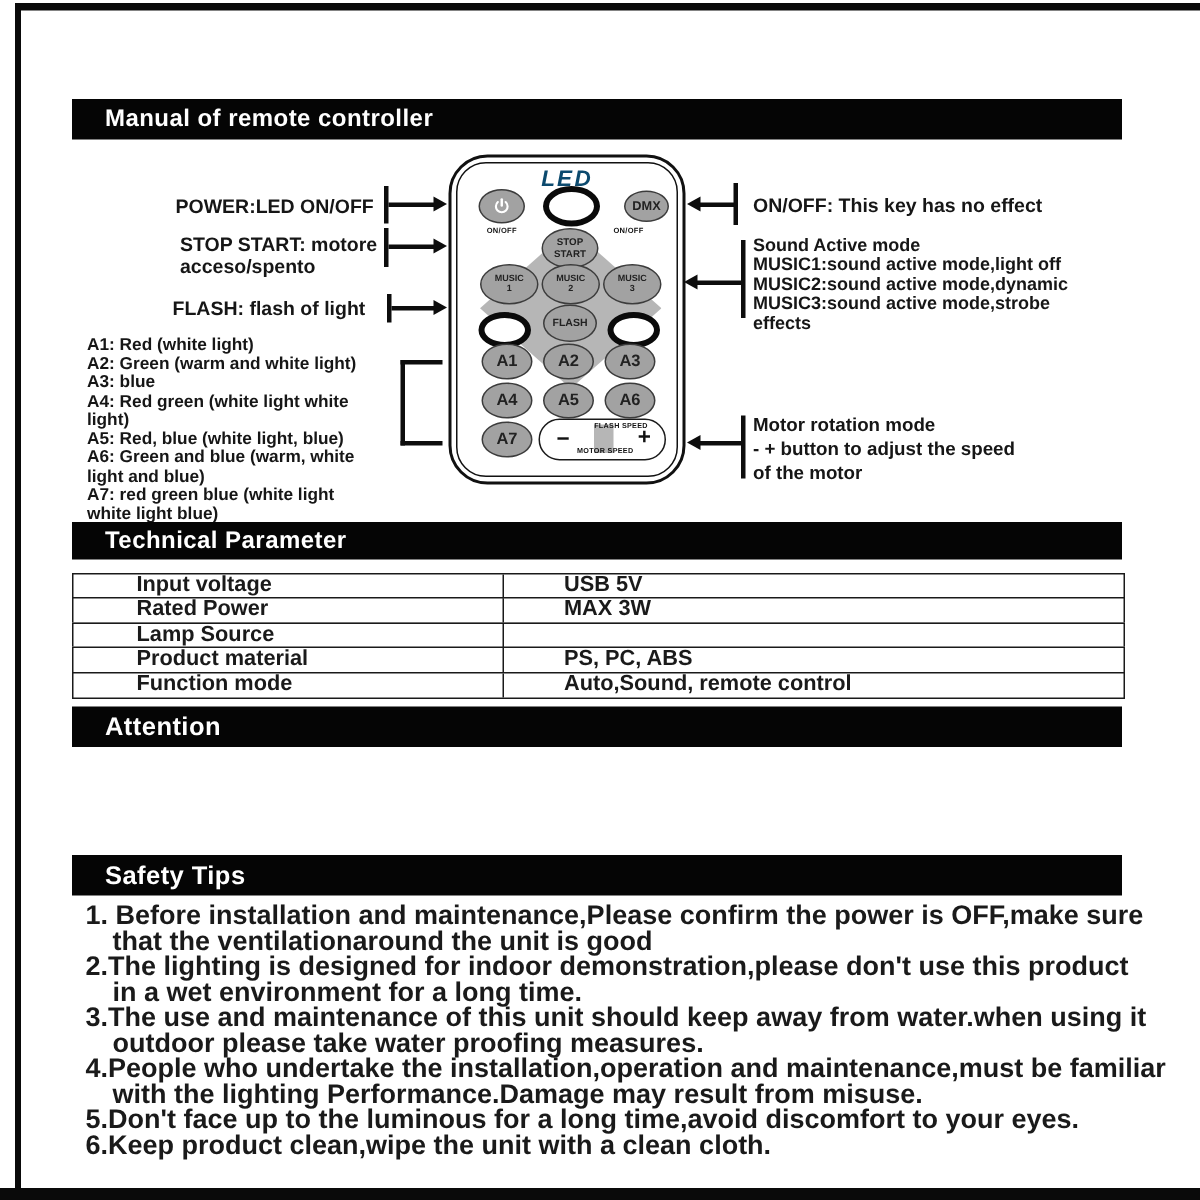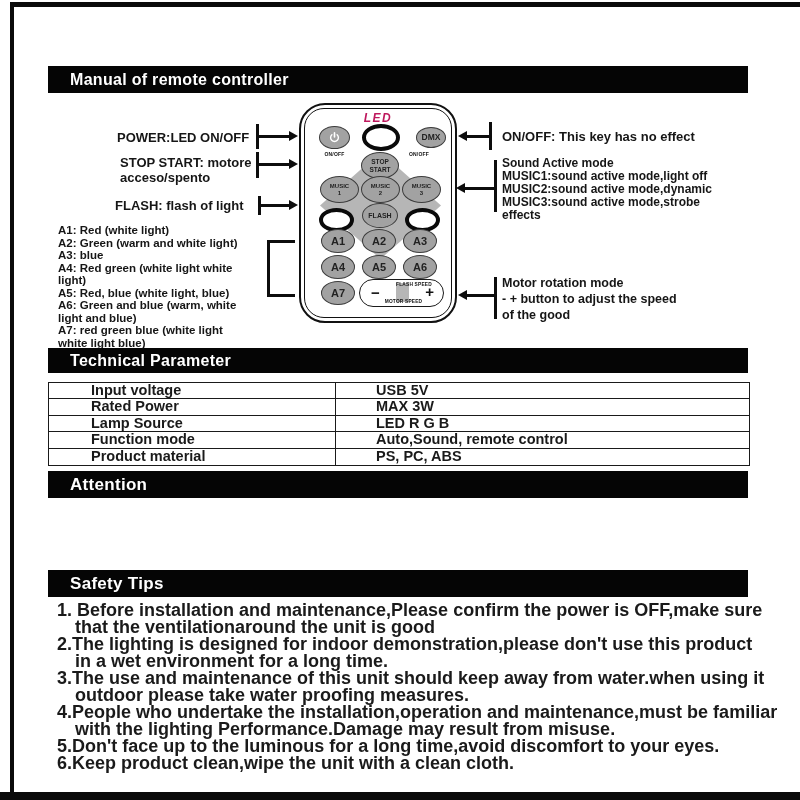--- a/index.html
+++ b/index.html
@@ -11,22 +11,22 @@
   .frame-bottom{position:absolute;left:0;top:792px;width:800px;height:8px;background:#0a0a0a;}
   
   .title{position:absolute;left:0;top:20px;width:800px;text-align:center;
          font-size:34px;font-weight:800;letter-spacing:1px;color:#111;}
   .banner{position:absolute;left:48px;width:700px;height:27px;background:#050505;color:#fff;
           font-size:16px;display:flex;align-items:center;padding-left:22px;box-sizing:border-box;letter-spacing:0.3px;}
   
   .remote{position:absolute;left:299px;top:103px;width:158px;height:220px;background:#fff;
           border:2.5px solid #111;border-radius:26px;box-sizing:border-box;}
   .remote-inner{position:absolute;left:3px;top:3px;right:3px;bottom:3px;border:1.5px solid #111;border-radius:20px;}
-  .led-brand{position:absolute;left:0;top:6px;width:100%;text-align:center;font-size:12px;
-             font-style:italic;font-weight:800;letter-spacing:1.5px;color:#be185d;}
+  .led-brand{position:absolute;left:0;top:6px;width:100%;text-align:center;font-size:15px;
+             font-style:italic;font-weight:800;letter-spacing:1.5px;color:#0c4a6e;}
   .btn{position:absolute;background:#a2a2a2;border:1.5px solid #3c3c3c;border-radius:50%;
        display:flex;flex-direction:column;align-items:center;justify-content:center;
        text-align:center;box-sizing:border-box;color:#222;line-height:1;}
   .oval-black{position:absolute;background:#fff;border:4.5px solid #0a0a0a;border-radius:50%;box-sizing:border-box;}
   .diamond{position:absolute;left:19px;top:47px;width:121px;height:107px;background:#b6b6b6;
            clip-path:polygon(50% 0,100% 50%,50% 100%,0 50%);}
   .mini{position:absolute;font-size:5px;letter-spacing:0.2px;text-align:center;color:#111;}
   .pill{position:absolute;left:58px;top:174px;width:85px;height:28px;background:#fff;
         border:1.8px solid #1a1a1a;border-radius:14px;box-sizing:border-box;}
   .pill-gray{position:absolute;left:36px;top:3px;width:13px;height:19px;background:#b6b6b6;}
@@ -200,45 +200,44 @@
     <div class="line">MUSIC3:sound active mode,strobe</div>
     <div class="line">effects</div>
   </div>
 
   <div class="vtick" style="left:494px;top:277px;height:42px;"></div>
   <div class="ah-l" style="left:458px;top:290px;"></div>
   <div class="hline" style="left:466px;top:294px;width:28px;"></div>
   <div class="motorblock">
     <div class="line">Motor rotation mode</div>
     <div class="line">- + button to adjust the speed</div>
-    <div class="line">of the good</div>
+    <div class="line">of the motor</div>
   </div>
 
   <div class="banner" style="top:348px;height:25px;">Technical Parameter</div>
 
   <div class="ptable">
     <div class="prow">
       <div class="pname">Input voltage</div>
       <div class="pval">USB 5V</div>
     </div>
     <div class="prow">
       <div class="pname">Rated Power</div>
       <div class="pval">MAX 3W</div>
     </div>
     <div class="prow">
       <div class="pname">Lamp Source</div>
-      <div class="pval">LED R G B</div>
+    </div>
+    <div class="prow">
+      <div class="pname">Product material</div>
+      <div class="pval">PS, PC, ABS</div>
     </div>
     <div class="prow">
       <div class="pname">Function mode</div>
       <div class="pval">Auto,Sound, remote control</div>
-    </div>
-    <div class="prow">
-      <div class="pname">Product material</div>
-      <div class="pval">PS, PC, ABS</div>
     </div>
   </div>
 
   <div class="banner" style="top:471px;font-size:17px;">Attention</div>
 
   <div class="banner" style="top:570px;font-size:17px;">Safety Tips</div>
   <div class="safelist">
     <div class="line">1. Before installation and maintenance,Please confirm the power is OFF,make sure</div>
     <div class="line cont">that the ventilationaround the unit is good</div>
     <div class="line">2.The lighting is designed for indoor demonstration,please don't use this product</div>

